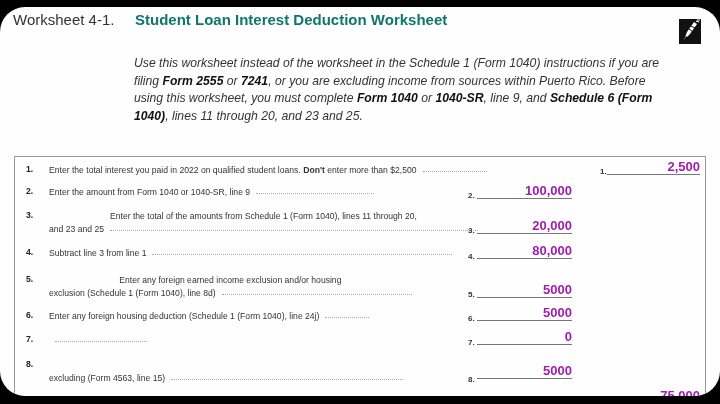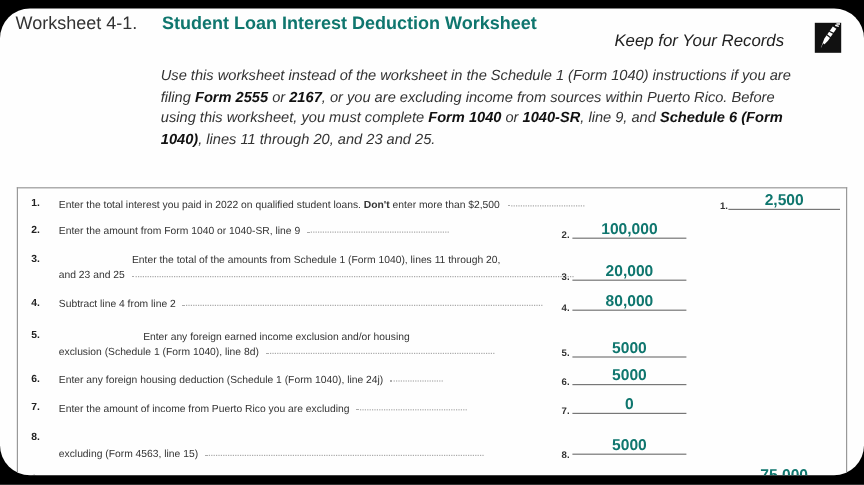--- a/index.html
+++ b/index.html
@@ -36,44 +36,43 @@
   .row { position:absolute; left:0; width:100%; font-size:8.6px; color:#333; }
   .num { position:absolute; left:11px; font-weight:bold; color:#222; }
   .txt { position:absolute; left:34px; line-height:12.5px; white-space:nowrap;text-align:center; }
   .dots {
     display:inline-block; vertical-align:baseline; margin-left:6px;
     border-bottom:1.4px dotted #aaa; height:0; position:relative; top:-1px;
   }
   .lnum { position:absolute; font-size:8px; font-weight:bold; color:#333; }
   .fld {
     position:absolute; border-bottom:1.2px solid #777; height:14px;
-    text-align:center; color:#0f766e; font-weight:bold; font-size:13px; line-height:14px;
+    text-align:right; color:#a21caf; font-weight:bold; font-size:13px; line-height:14px;
   }
 </style>
 </head>
 <body>
 
 <div class="page">
   <div class="ws-label">Worksheet 4-1.</div>
   <div class="ws-title">Student Loan Interest Deduction Worksheet</div>
-  <div class="keep">Keep for Your Records</div>
   <div class="pencil-box">
     <svg width="22" height="25" viewBox="0 0 22 25">
       <polygon points="5,21 8,13 15,3 18,5 11,15" fill="#fff"></polygon>
       <line x1="10" y1="10" x2="14" y2="13" stroke="#111" stroke-width="1"></line>
       <line x1="12" y1="7" x2="16" y2="9" stroke="#111" stroke-width="1"></line>
       <polygon points="5,21 7,17 9,19" fill="#111"></polygon>
       <line x1="17" y1="2" x2="20" y2="3" stroke="#fff" stroke-width="1.2"></line>
       <line x1="18" y1="1" x2="21" y2="1" stroke="#fff" stroke-width="1.2"></line>
     </svg>
   </div>
 
   <div class="intro">
     <div>Use this worksheet instead of the worksheet in the Schedule 1 (Form 1040) instructions if you are</div>
-    <div><span>filing </span><b>Form 2555</b><span> or </span><b>2167</b><span>, or you are excluding income from sources within Puerto Rico. Before</span></div>
+    <div><span>filing </span><b>Form 2555</b><span> or </span><b>7241</b><span>, or you are excluding income from sources within Puerto Rico. Before</span></div>
     <div><span>using this worksheet, you must complete </span><b>Form 1040</b><span> or </span><b>1040-SR</b><span>, line 9, and </span><b>Schedule 6 (Form</b></div>
     <div><b>1040)</b><span>, lines 11 through 20, and 23 and 25.</span></div>
   </div>
 
   <div class="box">
 
     <div class="row" style="top:7px">
       <span class="num">1.</span>
       <span class="txt"><span>Enter the total interest you paid in 2022 on qualified student loans. </span><b>Don't</b><span> enter more than $2,500</span><span class="dots" style="width:64px"></span></span>
       <span class="lnum" style="left:585px;top:3px">1.</span>
@@ -89,42 +88,42 @@
 
     <div class="row" style="top:53px">
       <span class="num">3.</span>
       <span class="txt"><span>Enter the total of the amounts from Schedule 1 (Form 1040), lines 11 through 20,</span><br><span>and 23 and 25</span><span class="dots" style="width:368px"></span></span>
       <span class="lnum" style="left:453px;top:16px">3.</span>
       <div class="fld" style="left:462px;top:9px;width:95px">20,000</div>
     </div>
 
     <div class="row" style="top:90px">
       <span class="num">4.</span>
-      <span class="txt"><span>Subtract line 4 from line 2</span><span class="dots" style="width:300px"></span></span>
+      <span class="txt"><span>Subtract line 3 from line 1</span><span class="dots" style="width:300px"></span></span>
       <span class="lnum" style="left:453px;top:5px">4.</span>
       <div class="fld" style="left:462px;top:-3px;width:95px">80,000</div>
     </div>
 
     <div class="row" style="top:117px">
       <span class="num">5.</span>
       <span class="txt"><span>Enter any foreign earned income exclusion and/or housing</span><br><span>exclusion (Schedule 1 (Form 1040), line 8d)</span><span class="dots" style="width:190px"></span></span>
       <span class="lnum" style="left:453px;top:16px">5.</span>
       <div class="fld" style="left:462px;top:9px;width:95px">5000</div>
     </div>
 
     <div class="row" style="top:153px">
       <span class="num">6.</span>
       <span class="txt"><span>Enter any foreign housing deduction (Schedule 1 (Form 1040), line 24j)</span><span class="dots" style="width:44px"></span></span>
       <span class="lnum" style="left:453px;top:4px">6.</span>
       <div class="fld" style="left:462px;top:-4px;width:95px">5000</div>
     </div>
 
     <div class="row" style="top:177px">
       <span class="num">7.</span>
-      <span class="txt"><span>Enter the amount of income from Puerto Rico you are excluding</span><span class="dots" style="width:92px"></span></span>
+      <span class="txt"><span class="dots" style="width:92px"></span></span>
       <span class="lnum" style="left:453px;top:4px">7.</span>
       <div class="fld" style="left:462px;top:-4px;width:95px">0</div>
     </div>
 
     <div class="row" style="top:202px">
       <span class="num">8.</span>
       <span class="txt"><br><span>excluding (Form 4563, line 15)</span><span class="dots" style="width:232px"></span></span>
       <span class="lnum" style="left:453px;top:16px">8.</span>
       <div class="fld" style="left:462px;top:5px;width:95px">5000</div>
     </div>

